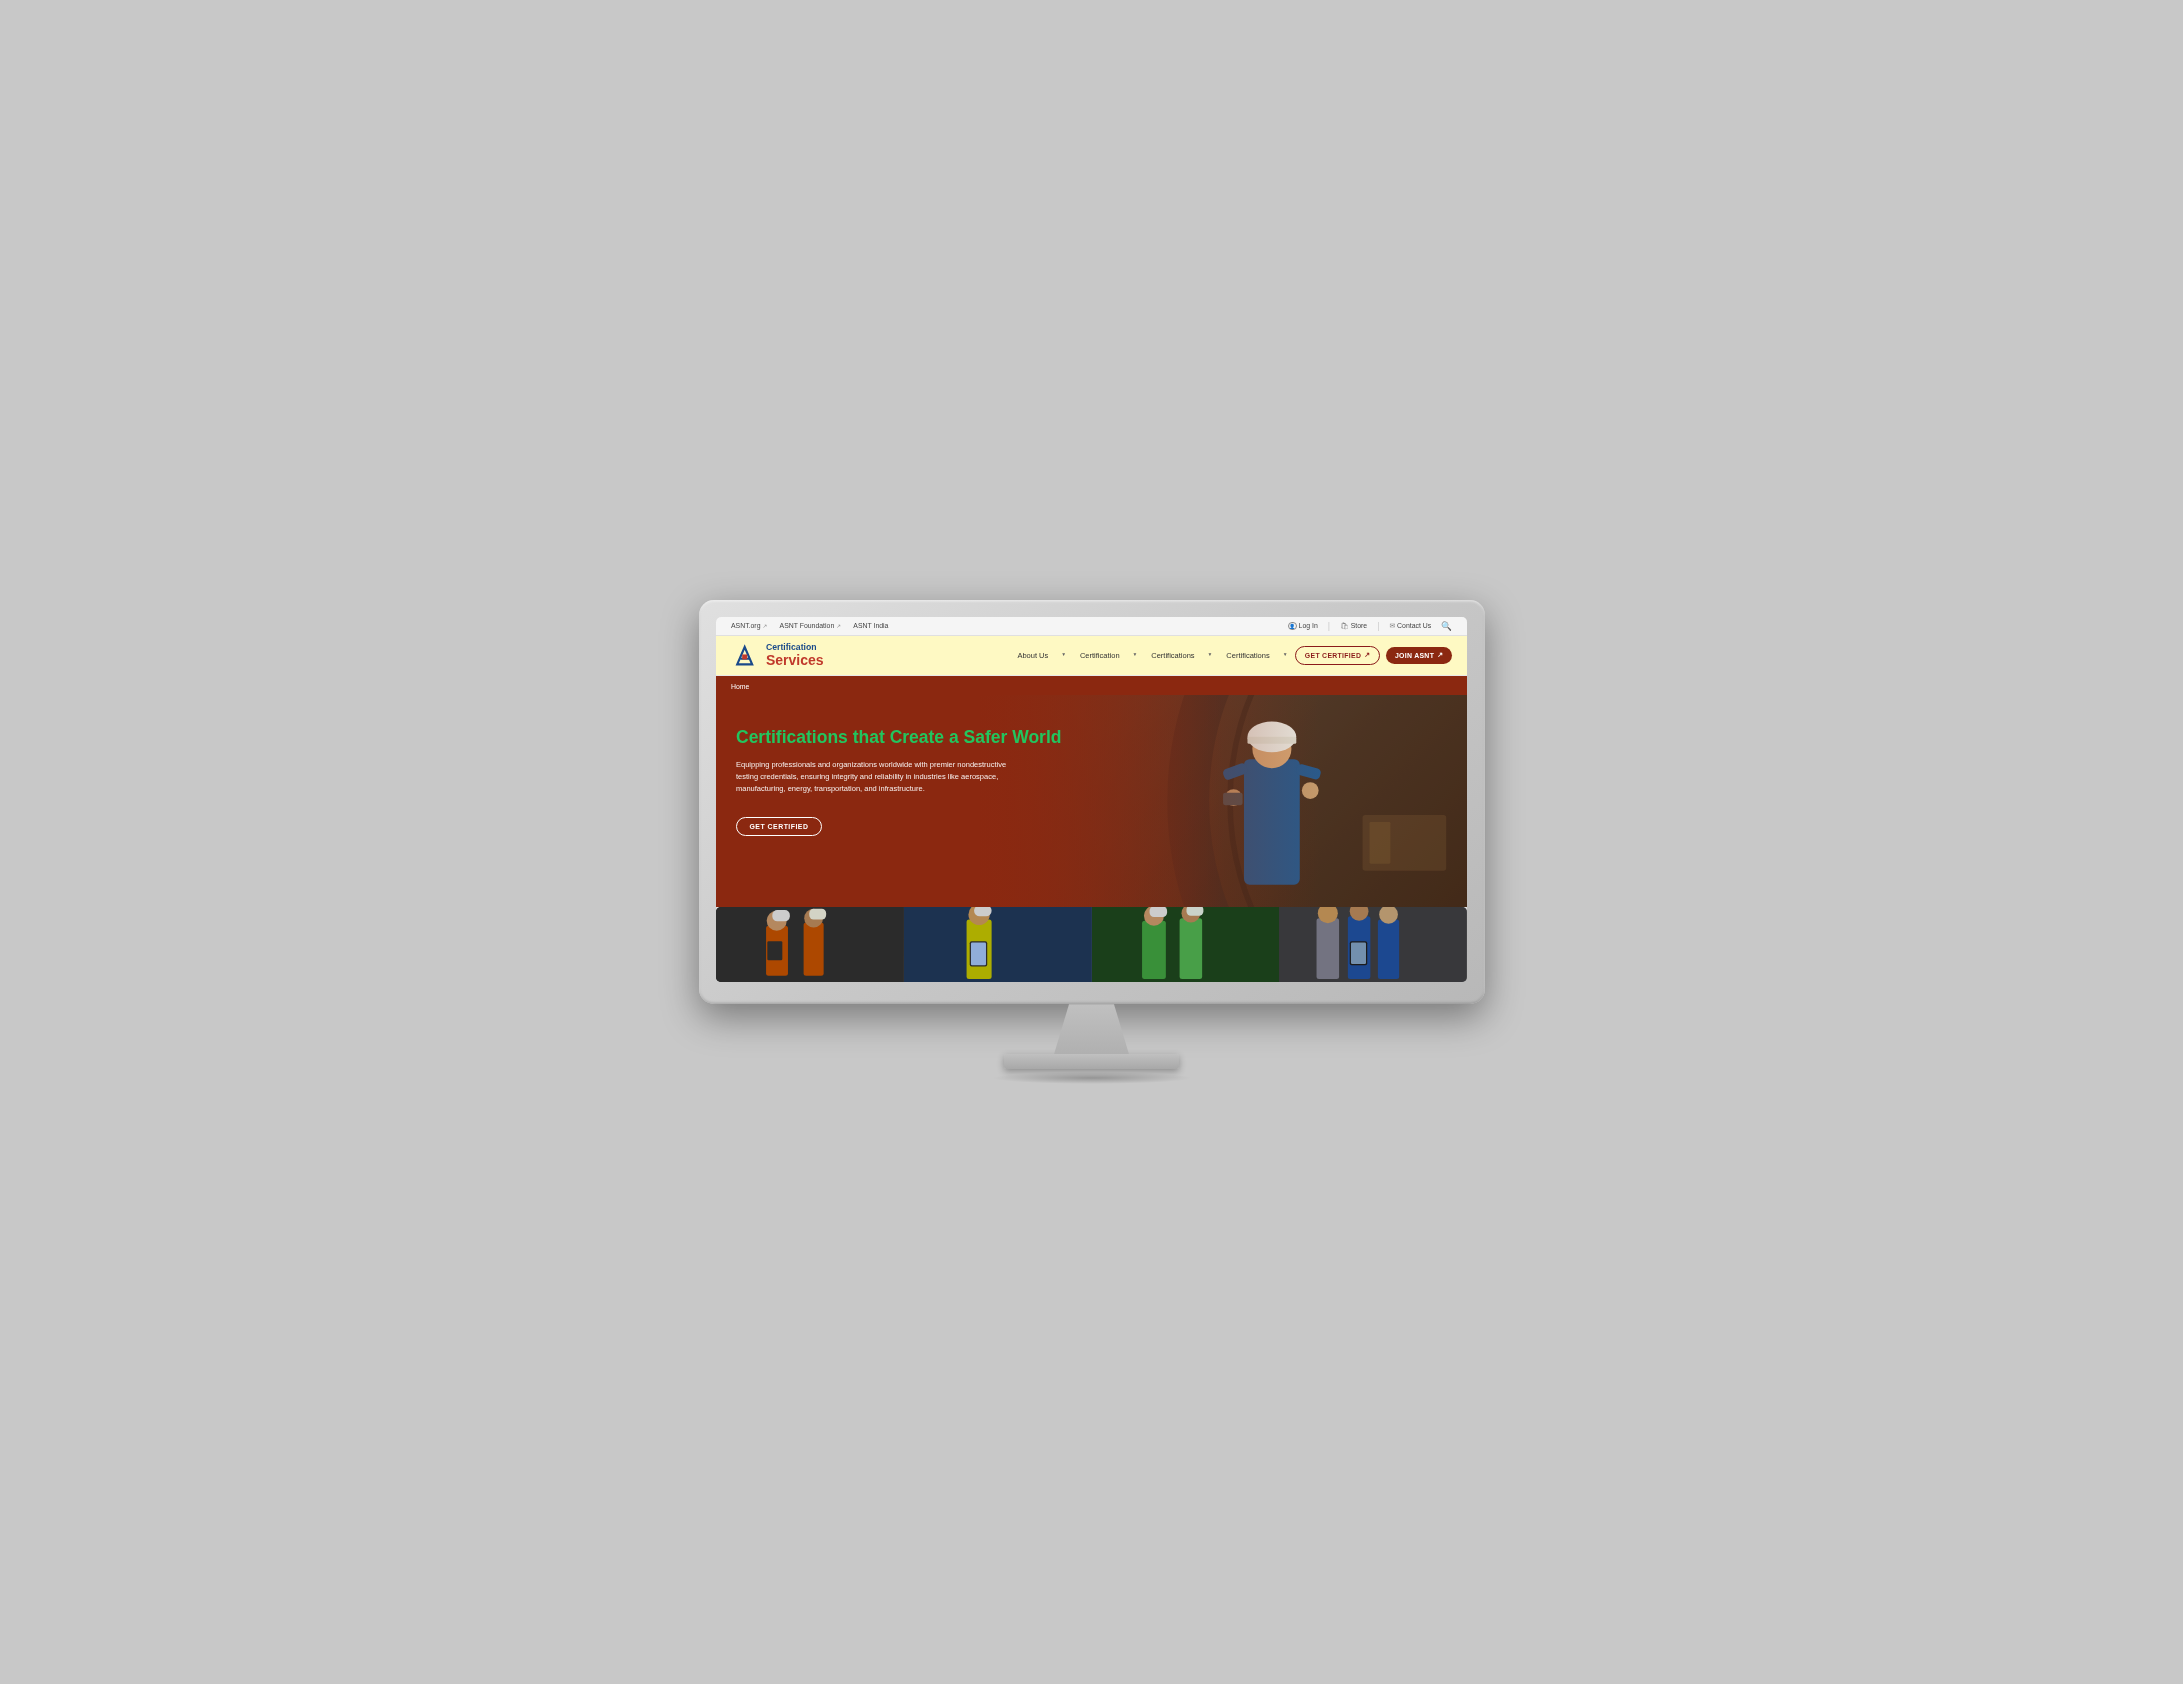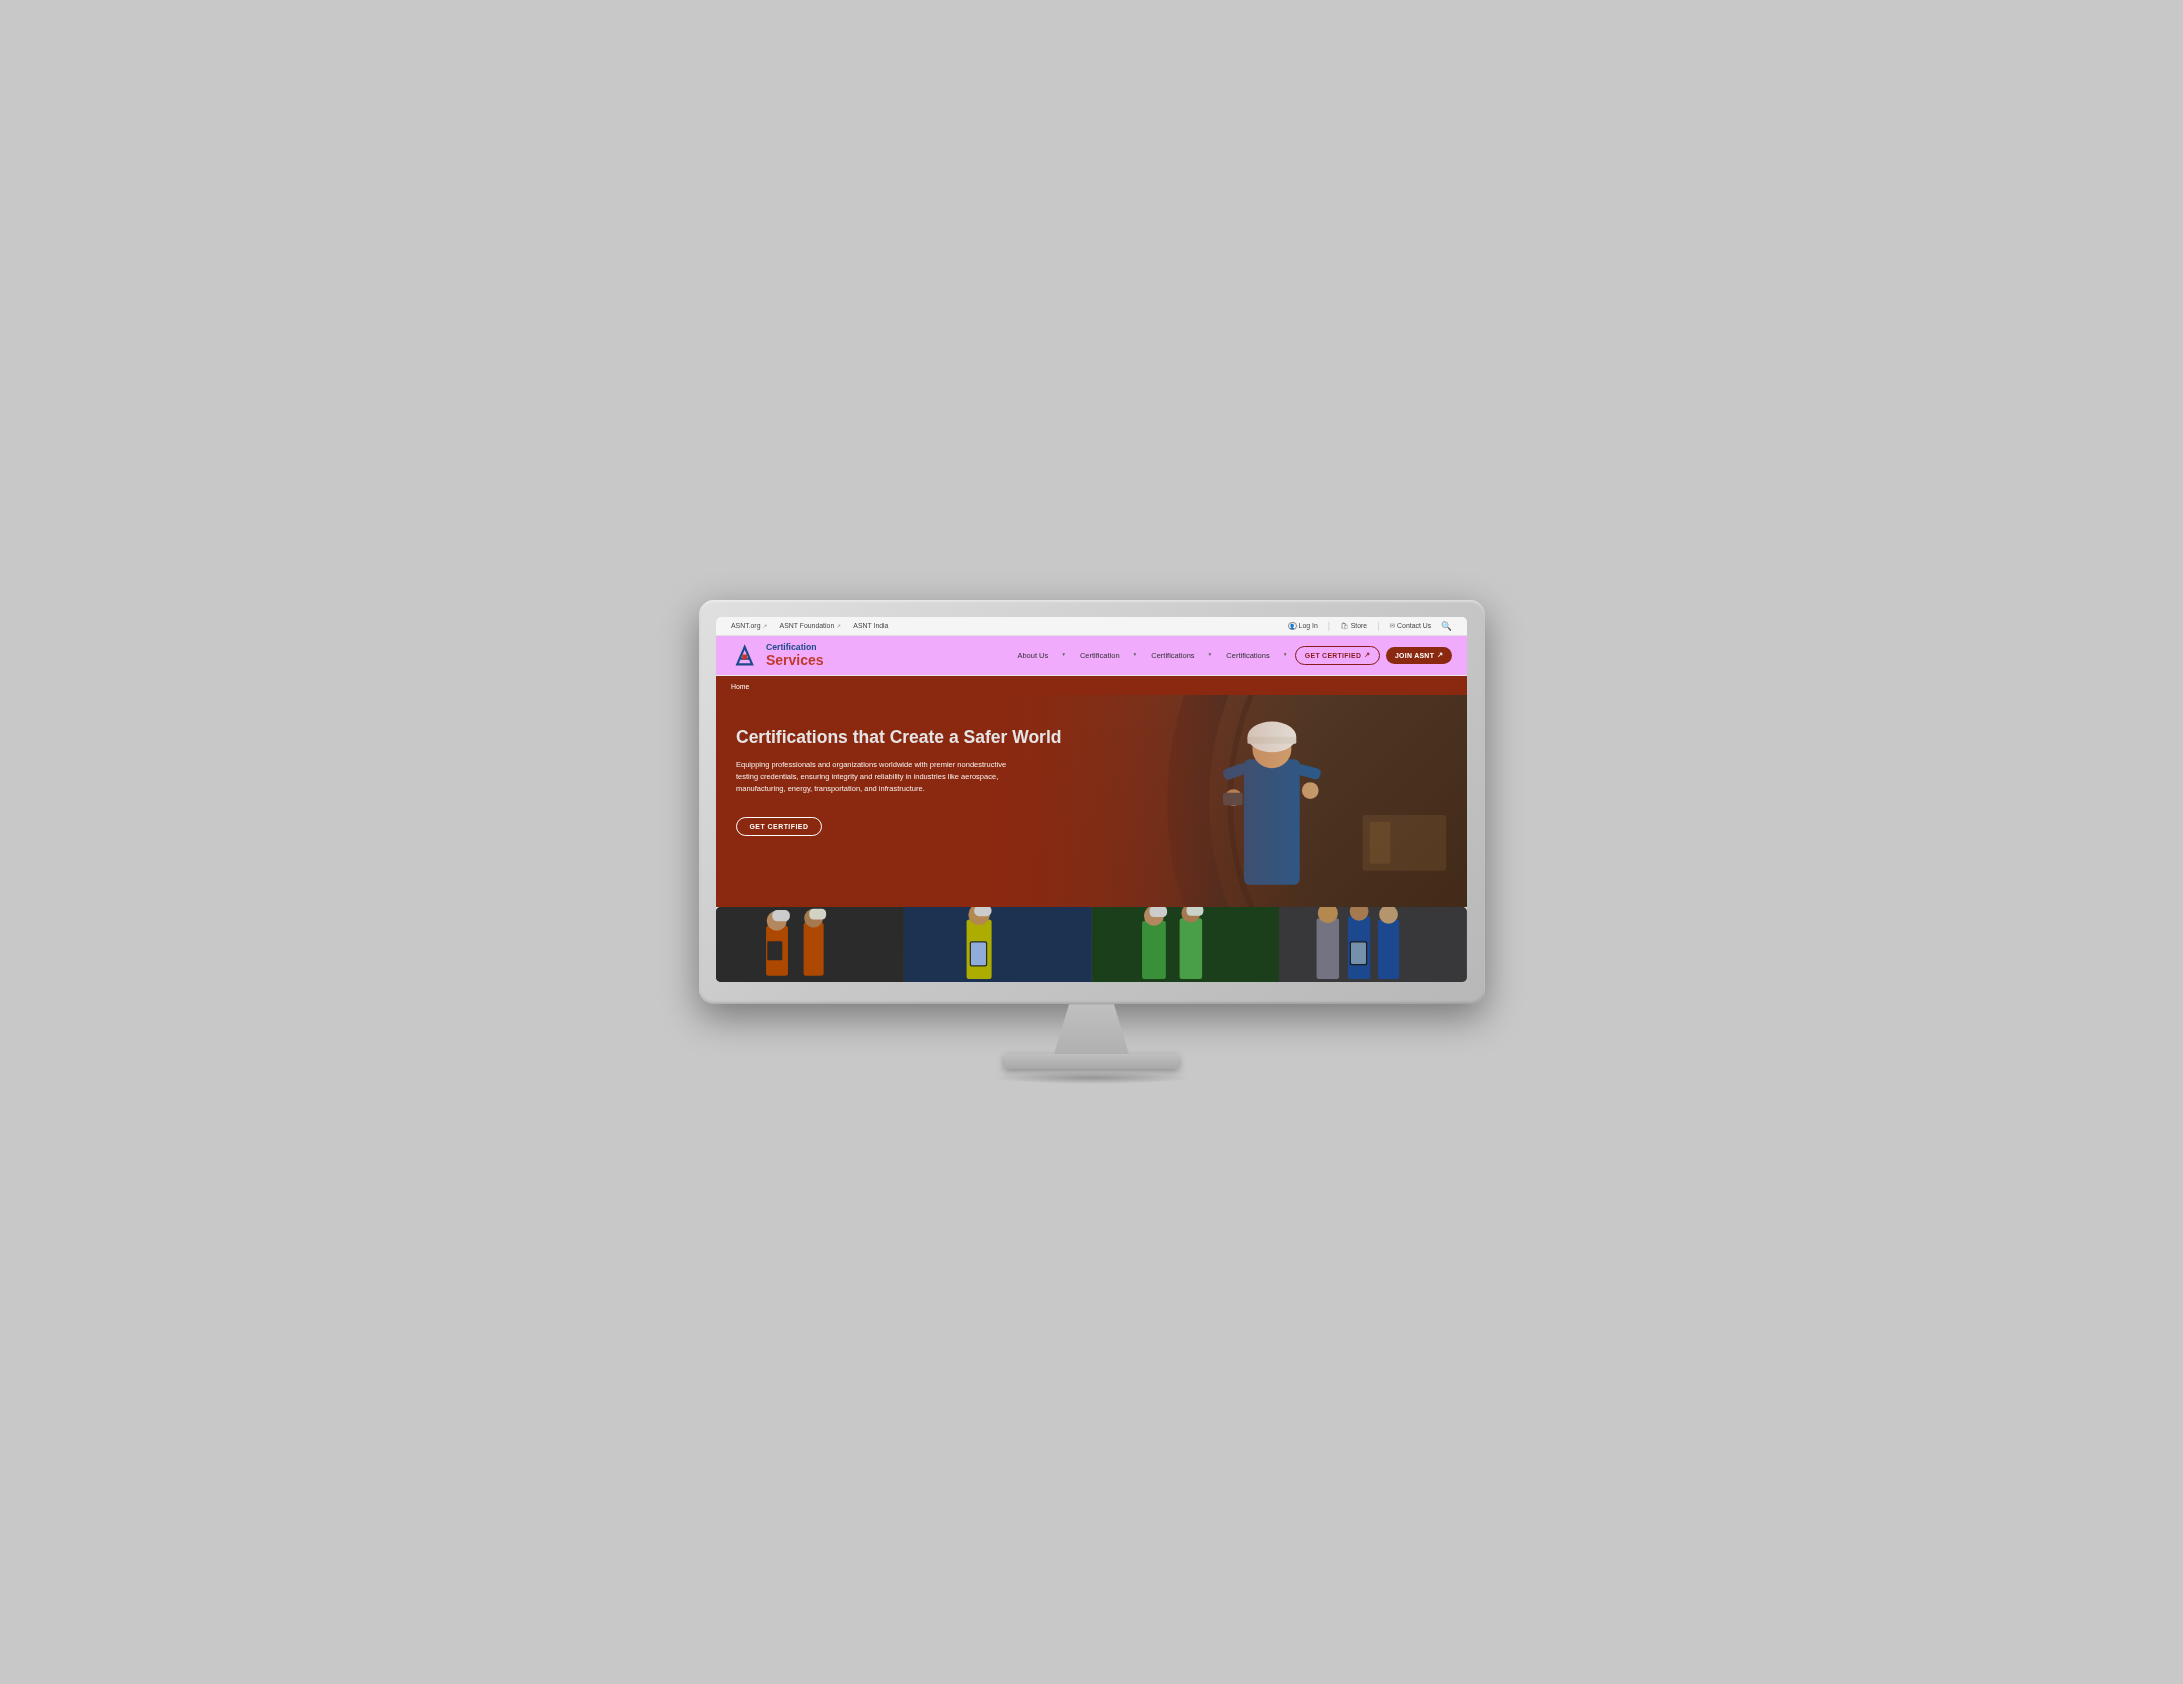--- a/index.html
+++ b/index.html
@@ -104,21 +104,21 @@
       border-radius: 50%;
       display: inline-flex;
       align-items: center;
       justify-content: center;
       font-size: 5px;
       color: #888;
     }
 
     
     .main-nav {
-      background: #f0abfc;
+      background: #fef9c3;
       border-bottom: 0.6px solid #e8e8e8;
       padding: 6.2px 15px;
       display: flex;
       align-items: center;
       justify-content: space-between;
     }
     .logo-area {
       display: flex;
       align-items: center;
       gap: 0;
@@ -230,21 +230,21 @@
 
     .hero-content {
       position: relative;
       z-index: 2;
       padding: 31px 20px 18.7px;
       max-width: 52%;
     }
     .hero-title {
       font-size: 17.5px;
       font-weight: 800;
-      color: #e5e5e5;
+      color: #22c55e;
       line-height: 1.3;
       margin-bottom: 10px;
     }
     .hero-desc {
       font-size: 7.5px;
       color: rgba(255,255,255,0.92);
       line-height: 1.6;
       margin-bottom: 22px;
       max-width: 274px;
     }

